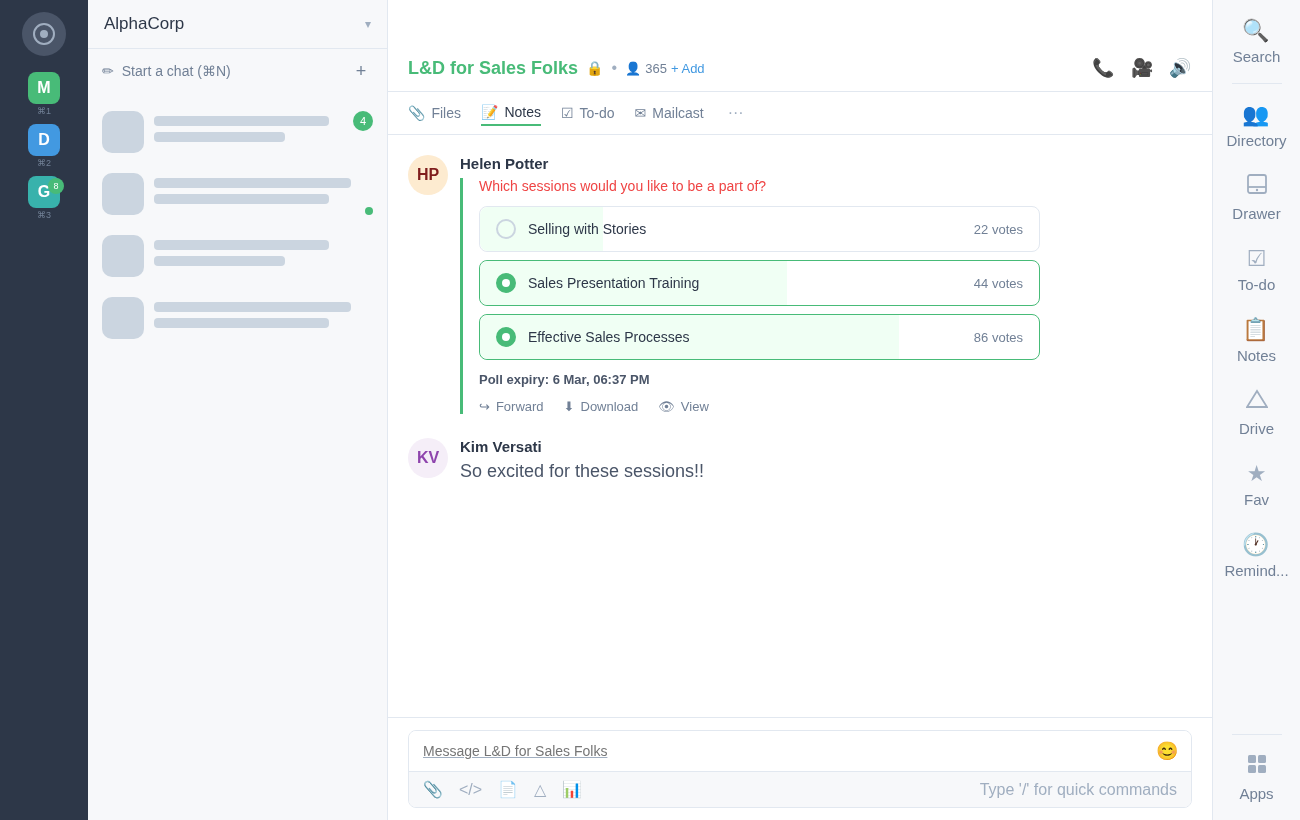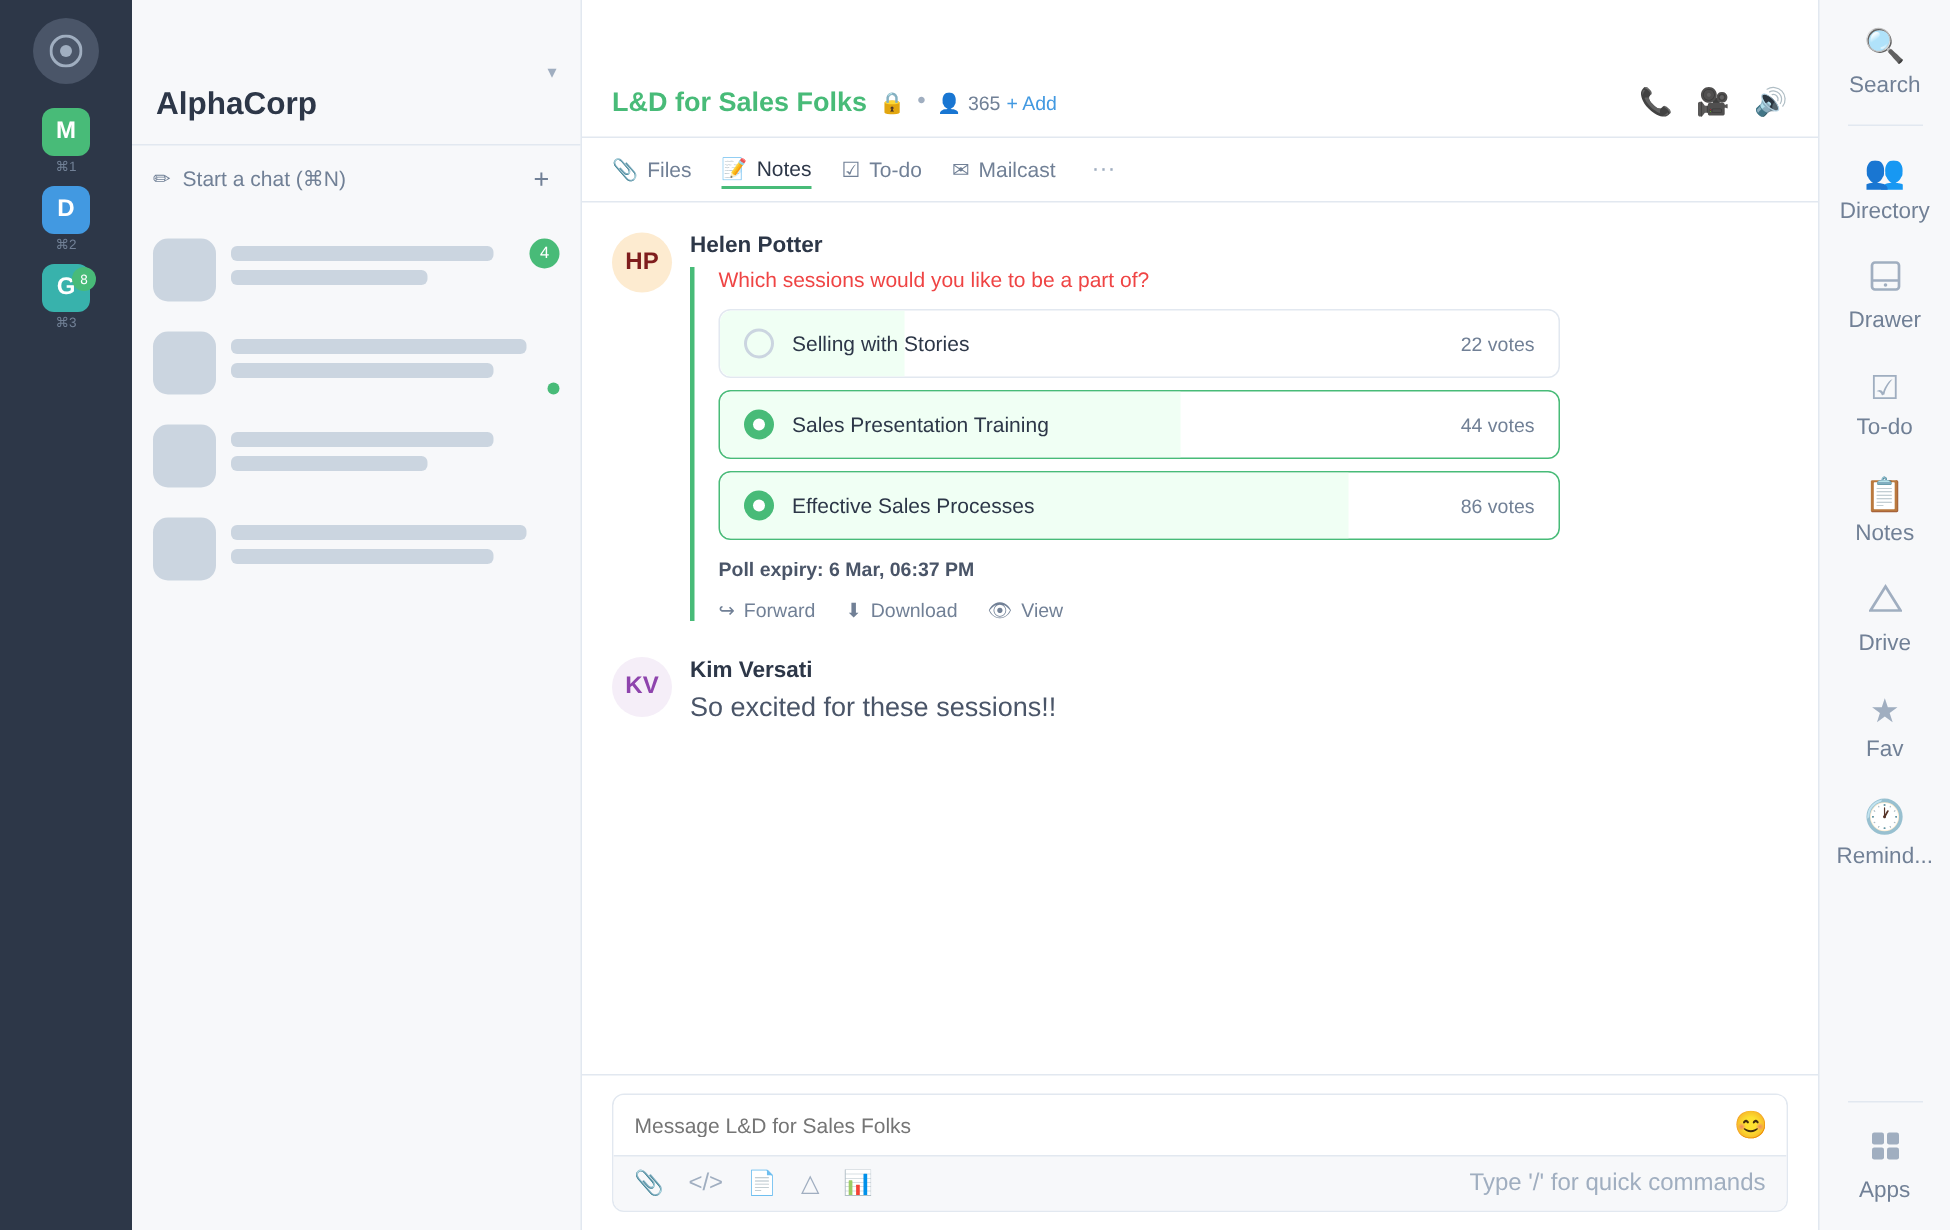--- a/index.html
+++ b/index.html
@@ -81,24 +81,23 @@
       flex-shrink: 0;
     }
     .sidebar-header {
       padding: 14px 16px;
       display: flex;
       align-items: center;
       justify-content: space-between;
       border-bottom: 1px solid #e2e8f0;
     }
     .sidebar-header-title {
-      font-size: 21px;
-      font-weight: 700;
+      font-size: 17px;
+      font-weight: 400;
       color: #2d3748;
-      margin-top: 44px;
     }
     .sidebar-header-chevron {
       color: #a0aec0;
       font-size: 12px;
     }
     .sidebar-actions {
       display: flex;
       align-items: center;
       justify-content: space-between;
       padding: 10px 14px;
@@ -384,20 +383,21 @@
       overflow: hidden;
     }
     .message-input-field {
       width: 100%;
       padding: 12px 40px 12px 14px;
       border: none;
       outline: none;
       font-size: 14px;
       color: #a0aec0;
       position: relative;
+      text-decoration: underline;
     }
     .message-input-wrapper {
       position: relative;
     }
     .emoji-btn {
       position: absolute;
       right: 12px;
       top: 50%;
       transform: translateY(-50%);
       color: #a0aec0;

